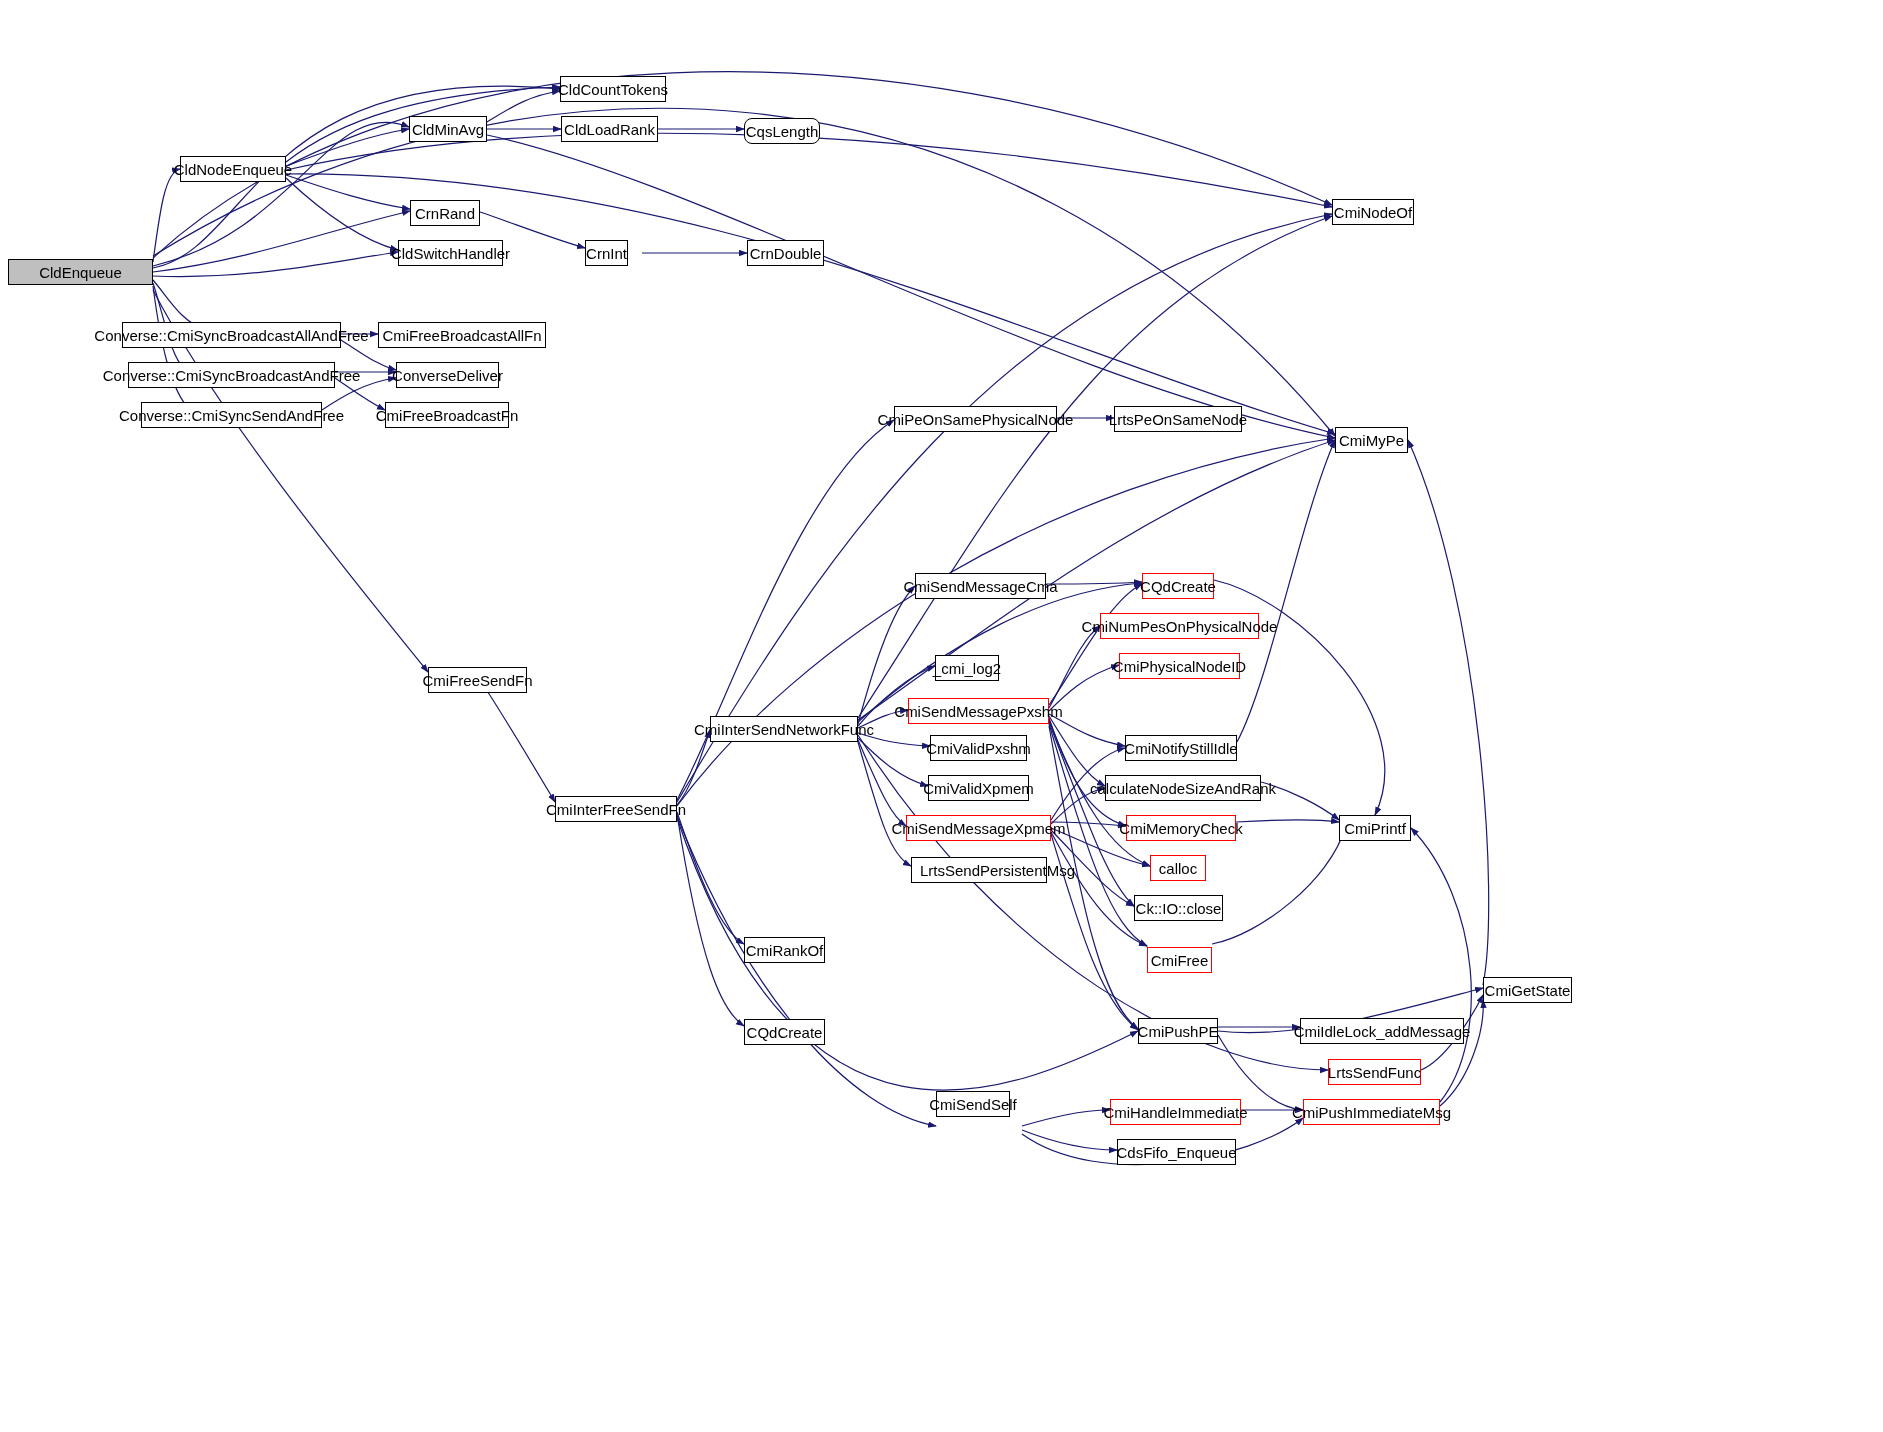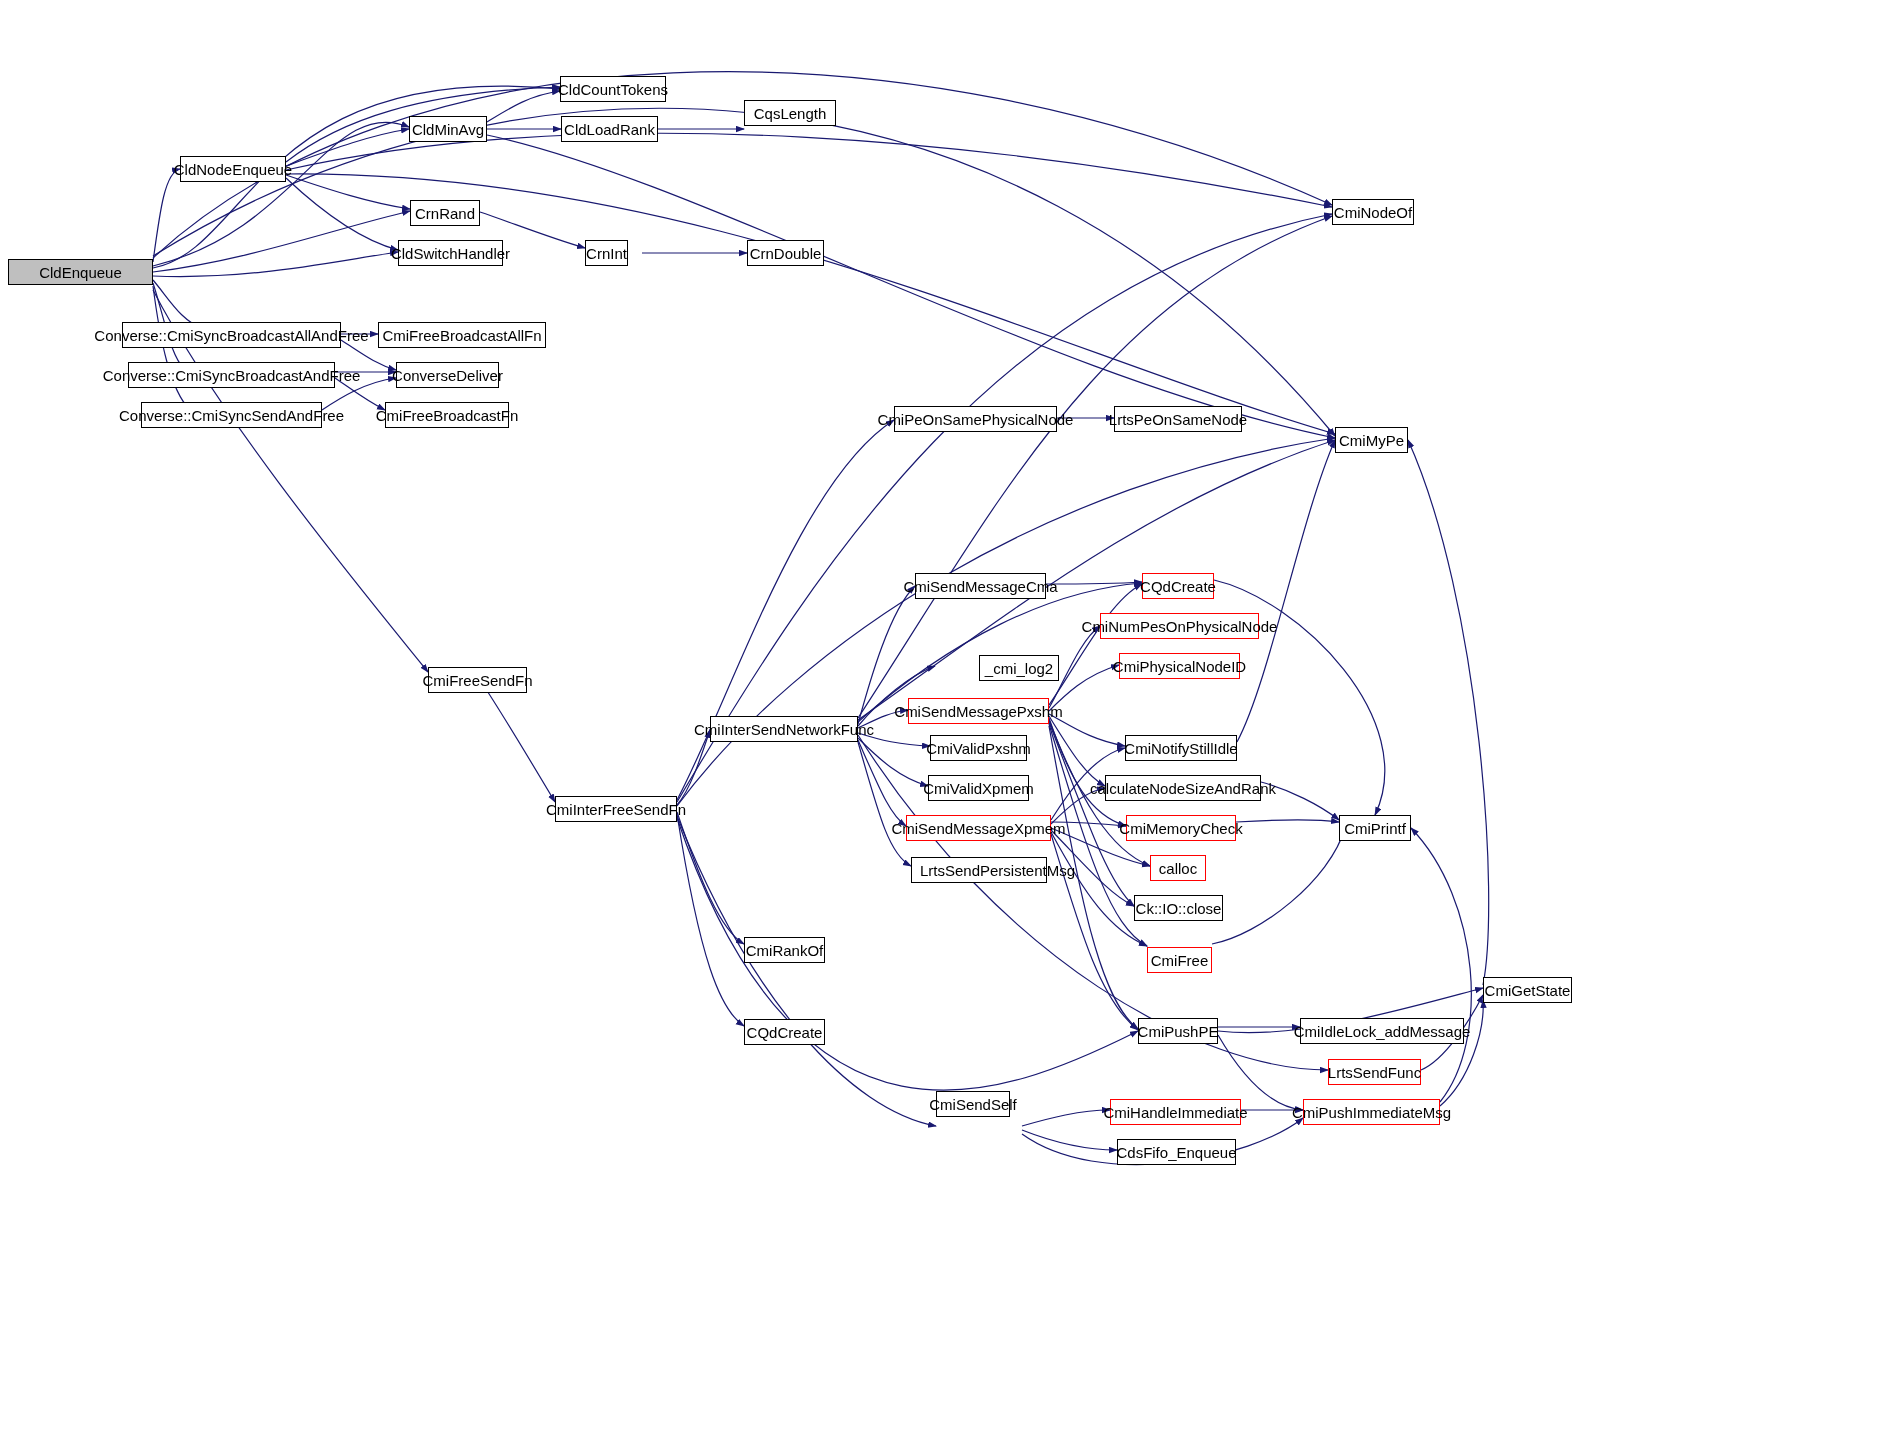--- a/index.html
+++ b/index.html
@@ -142,41 +142,41 @@
         <path d="M1214,580 C1300,600 1420,720 1375,815" marker-end="url(#arrowhead)"></path>
         <path d="M1483,985 C1500,900 1480,600 1408,440" marker-end="url(#arrowhead)"></path>
       </g>
   </svg>
   <div id="node-layer">
       <div class="node root" style="left: 8px; top: 259px; width: 145px;">CldEnqueue</div>
       <div class="node" style="left: 180px; top: 156px; width: 106px;">CldNodeEnqueue</div>
       <div class="node" style="left: 560px; top: 76px; width: 106px;">CldCountTokens</div>
       <div class="node" style="left: 409px; top: 116px; width: 78px;">CldMinAvg</div>
       <div class="node" style="left: 561px; top: 116px; width: 97px;">CldLoadRank</div>
-      <div class="node" style="left: 744px; top: 100px; width: 92px;">CqsLength</div>
+      <div class="node" style="left: 744px; top: 118px; width: 76px; border-radius: 8px;">CqsLength</div>
       <div class="node" style="left: 410px; top: 200px; width: 70px;">CrnRand</div>
       <div class="node" style="left: 585px; top: 240px; width: 43px;">CrnInt</div>
       <div class="node" style="left: 747px; top: 240px; width: 77px;">CrnDouble</div>
       <div class="node" style="left: 398px; top: 240px; width: 105px;">CldSwitchHandler</div>
       <div class="node" style="left: 1332px; top: 199px; width: 82px;">CmiNodeOf</div>
       <div class="node" style="left: 1335px; top: 427px; width: 73px;">CmiMyPe</div>
       <div class="node" style="left: 122px; top: 322px; width: 219px;">Converse::CmiSyncBroadcastAllAndFree</div>
       <div class="node" style="left: 378px; top: 322px; width: 168px;">CmiFreeBroadcastAllFn</div>
       <div class="node" style="left: 128px; top: 362px; width: 207px;">Converse::CmiSyncBroadcastAndFree</div>
       <div class="node" style="left: 396px; top: 362px; width: 103px;">ConverseDeliver</div>
       <div class="node" style="left: 141px; top: 402px; width: 181px;">Converse::CmiSyncSendAndFree</div>
       <div class="node" style="left: 385px; top: 402px; width: 124px;">CmiFreeBroadcastFn</div>
       <div class="node" style="left: 894px; top: 406px; width: 163px;">CmiPeOnSamePhysicalNode</div>
       <div class="node" style="left: 1114px; top: 406px; width: 128px;">LrtsPeOnSameNode</div>
       <div class="node" style="left: 428px; top: 667px; width: 99px;">CmiFreeSendFn</div>
       <div class="node" style="left: 915px; top: 573px; width: 131px;">CmiSendMessageCma</div>
       <div class="node red" style="left: 1142px; top: 573px; width: 72px;">CQdCreate</div>
       <div class="node red" style="left: 1100px; top: 613px; width: 159px;">CmiNumPesOnPhysicalNode</div>
       <div class="node red" style="left: 1119px; top: 653px; width: 121px;">CmiPhysicalNodeID</div>
-      <div class="node" style="left: 935px; top: 655px; width: 80px; margin-left: 44px;">_cmi_log2</div>
+      <div class="node" style="left: 935px; top: 655px; width: 64px;">_cmi_log2</div>
       <div class="node red" style="left: 908px; top: 698px; width: 141px;">CmiSendMessagePxshm</div>
       <div class="node" style="left: 710px; top: 716px; width: 148px;">CmiInterSendNetworkFunc</div>
       <div class="node" style="left: 1125px; top: 735px; width: 112px;">CmiNotifyStillIdle</div>
       <div class="node" style="left: 930px; top: 735px; width: 97px;">CmiValidPxshm</div>
       <div class="node" style="left: 1105px; top: 775px; width: 156px;">calculateNodeSizeAndRank</div>
       <div class="node" style="left: 928px; top: 775px; width: 101px;">CmiValidXpmem</div>
       <div class="node red" style="left: 906px; top: 815px; width: 145px;">CmiSendMessageXpmem</div>
       <div class="node red" style="left: 1126px; top: 815px; width: 110px;">CmiMemoryCheck</div>
       <div class="node" style="left: 1339px; top: 815px; width: 72px;">CmiPrintf</div>
       <div class="node" style="left: 911px; top: 857px; width: 136px; padding-left: 44px;">LrtsSendPersistentMsg</div>

